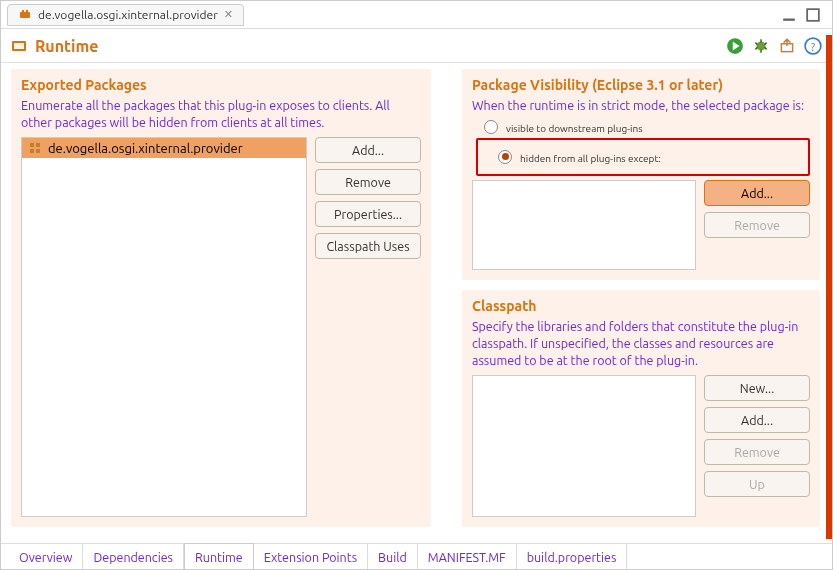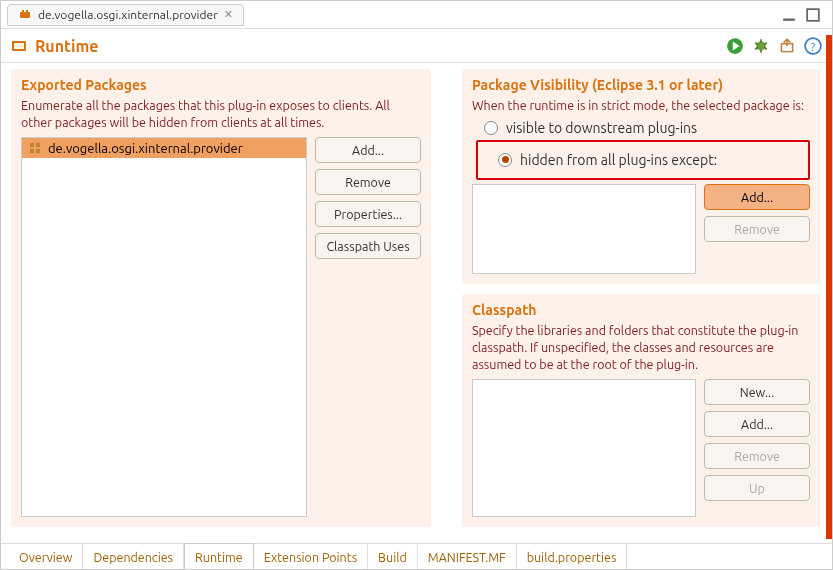--- a/index.html
+++ b/index.html
@@ -15,38 +15,38 @@
   .runtime-title { color: #d97410; font-weight: bold; font-size: 16px; margin-left: 6px; }
   .toolbar-icons { margin-left: auto; display: flex; gap: 8px; align-items: center; }
   .toolbar-icons span { width: 18px; height: 18px; display: inline-flex; align-items: center; justify-content: center; }
   .red-right-strip { position: absolute; right: 0; top: 34px; bottom: 30px; width: 6px; background: #d93600; }
   .content { flex: 1; display: flex; gap: 18px; padding: 6px 12px 6px 10px; overflow: hidden; }
   .col { display: flex; flex-direction: column; }
   .col-left { flex: 0 0 420px; }
   .col-right { flex: 1; margin-left: 13px; }
   .section { background: #fdf1e9; border-radius: 2px; padding: 8px 10px 10px 10px; margin-bottom: 10px; }
   .section-title { color: #d97410; font-weight: bold; font-size: 14px; margin-bottom: 4px; }
-  .section-desc { font-size: 12.5px; color: #7f1d1d; line-height: 1.35; margin-bottom: 6px; }
+  .section-desc { font-size: 12.5px; color: #6d28d9; line-height: 1.35; margin-bottom: 6px; }
   .list-and-buttons { display: flex; gap: 8px; }
   .pkg-list { flex: 1; background: #fff; border: 1px solid #ccc; min-height: 320px; }
   .pkg-item { display: flex; align-items: center; gap: 6px; padding: 3px 6px; background: #f0a060; color: #000; cursor: pointer; }
   .pkg-icon { width: 14px; height: 14px; display: inline-block; }
   .btn-col { display: flex; flex-direction: column; gap: 6px; width: 106px; }
   .btn { background: #f9f4ef; border: 1px solid #bba; border-radius: 4px; padding: 5px 4px; font-size: 12.5px; text-align: center; cursor: pointer; }
   .btn.orange { background: #f4b183; border-color: #d97410; color: #000; }
   .btn.disabled { color: #aaa; cursor: default; }
-  .radio-row { display: flex; align-items: center; gap: 8px; margin: 6px 0 4px 12px; font-size: 14px; }
+  .radio-row { display: flex; align-items: flex-end; gap: 8px; margin: 6px 0 4px 12px; font-size: 10px; }
   .radio { width: 14px; height: 14px; border: 1px solid #888; border-radius: 50%; display: inline-flex; align-items: center; justify-content: center; background: #fff; }
   .radio.selected::after { content: ""; width: 7px; height: 7px; background: #b34700; border-radius: 50%; display: block; }
   .highlight-box { border: 2px solid #d40000; padding: 4px 6px 6px 16px; margin: 2px 0 4px 4px; border-radius: 2px; }
   .visibility-list { background: #fff; border: 1px solid #ccc; min-height: 90px; flex: 1; }
   .visibility-row, .classpath-row { display: flex; gap: 8px; }
   .classpath-list { background: #fff; border: 1px solid #ccc; min-height: 110px; flex: 1; }
   .bottom-tabs { height: 26px; border-top: 1px solid #ddd; display: flex; align-items: stretch; padding-left: 8px; background: #fff; }
-  .btab { padding: 4px 10px; font-size: 12.5px; border-right: 1px solid #ddd; color: #a16207; cursor: pointer; display: flex; align-items: center; }
+  .btab { padding: 4px 10px; font-size: 12.5px; border-right: 1px solid #ddd; color: #6d28d9; cursor: pointer; display: flex; align-items: center; }
   .btab.active { background: #fff; border-top: 1px solid #ccc; border-left: 1px solid #ccc; border-right: 1px solid #ccc; margin-top: -1px; }
   svg { display: block; }
 </style>
 </head>
 <body>
 
 <div class="window">
   <div class="titlebar">
     <div class="tab">
       <span class="tab-icon">

